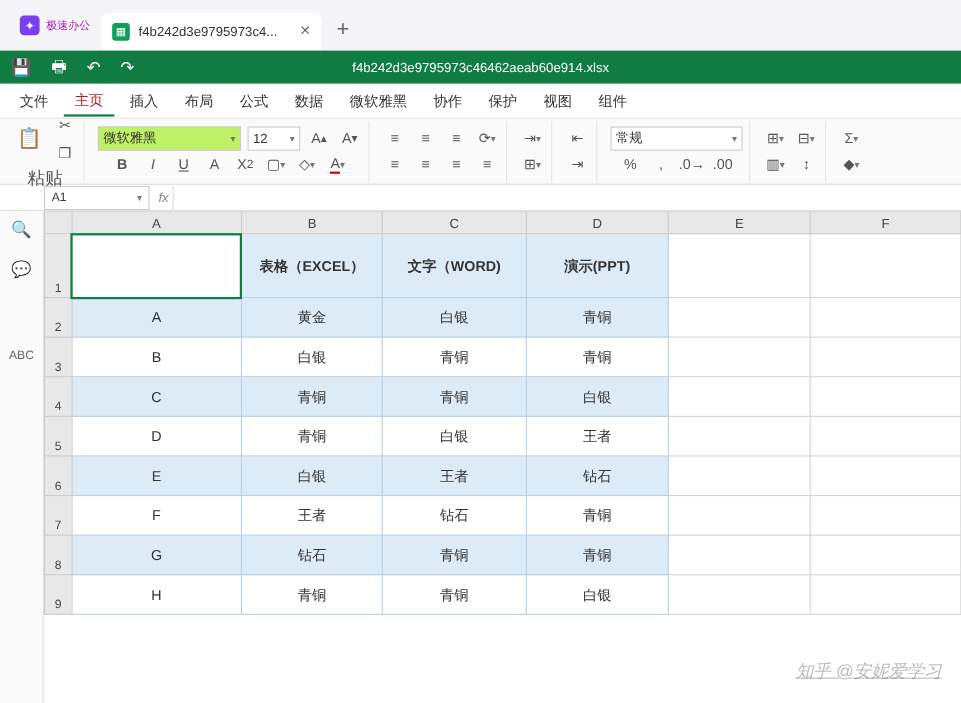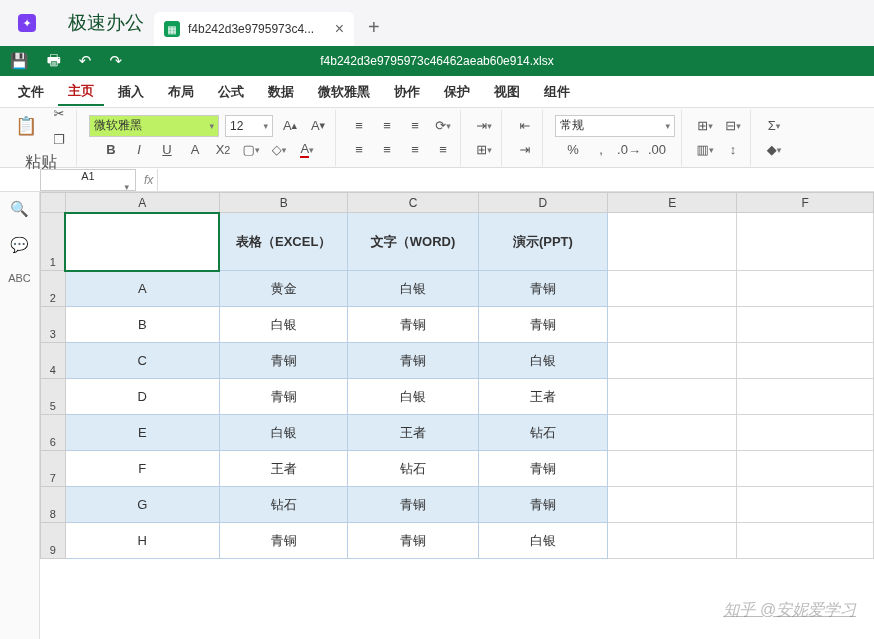--- a/index.html
+++ b/index.html
@@ -1,49 +1,49 @@
 <!DOCTYPE html>
 <html><head>
 <meta charset="utf-8">
 <style>
 * { margin: 0; padding: 0; box-sizing: border-box; font-family: "Microsoft YaHei", sans-serif; }
 body { width: 874px; height: 639px; overflow: hidden; background: #fff; font-size: 13px; color: #333; }
 
 .titlebar { height: 46px; background: #f5f5f7; display: flex; align-items: center; padding: 0 8px; }
 .app-tab { display: flex; align-items: center; gap: 6px; padding: 0 10px; height: 46px; }
 .app-tab .logo { width: 18px; height: 18px; background: #7b3ff2; border-radius: 4px; display: flex; align-items: center; justify-content: center; color: #fff; font-size: 11px; }
-.app-tab .name { font-size: 19px; color: #14532d; margin-left: 26px; }
+.app-tab .name { font-size: 10px; color: #a21caf; }
 .file-tab { background: #fff; height: 34px; display: flex; align-items: center; gap: 8px; padding: 0 10px; border-radius: 6px 6px 0 0; margin-top: 12px; min-width: 200px; }
 .file-tab .xicon { width: 16px; height: 16px; background: #0f9d58; border-radius: 3px; display: flex; align-items: center; justify-content: center; color: #fff; font-size: 10px; }
 .file-tab .fname { font-size: 12px; color: #333; flex: 1; white-space: nowrap; overflow: hidden; text-overflow: ellipsis; }
 .file-tab .close { color: #666; font-size: 16px; cursor: pointer; }
 .new-tab { color: #666; font-size: 20px; padding: 0 14px; cursor: pointer; margin-top: 8px; }
 
 .quickbar { height: 30px; background: #107c41; display: flex; align-items: center; padding: 0 10px; gap: 18px; color: #fff; }
 .quickbar .qicon { font-size: 15px; cursor: pointer; }
 .quickbar .docname { margin-left: auto; margin-right: auto; font-size: 12px; position: absolute; left: 50%; transform: translateX(-50%); }
 
 .menubar { height: 32px; display: flex; align-items: center; padding: 0 8px; gap: 4px; border-bottom: 1px solid #e0e0e0; }
-.menubar .mitem { padding: 4px 10px; font-size: 13px; color: #333; cursor: pointer; font-weight: bold; }
+.menubar .mitem { padding: 4px 10px; font-size: 13px; color: #333; cursor: pointer; }
 .menubar .mitem.active { color: #b91c1c; border-bottom: 2px solid #107c41; }
 
 .ribbon { height: 60px; background: #fafafa; display: flex; align-items: center; padding: 0 6px; gap: 6px; border-bottom: 1px solid #ddd; }
 .rgroup { display: flex; flex-direction: column; align-items: center; gap: 2px; padding: 0 6px; border-right: 1px solid #e5e5e5; height: 56px; justify-content: center; }
 .rgroup.noborder { border-right: none; }
 .rrow { display: flex; align-items: center; gap: 6px; }
 .rbtn { width: 22px; height: 22px; display: flex; align-items: center; justify-content: center; color: #555; cursor: pointer; font-size: 13px; }
 .rbtn.big { width: 30px; height: 36px; font-size: 18px; flex-direction: column; }
 .fontsel { height: 22px; width: 130px; border: 1px solid #ccc; font-size: 12px; padding: 0 4px; background: #bef264; display: flex; align-items: center; justify-content: space-between; }
 .sizesel { height: 22px; width: 48px; border: 1px solid #ccc; font-size: 12px; padding: 0 4px; background: #fff; display: flex; align-items: center; justify-content: space-between; }
 .numsel { height: 22px; width: 120px; border: 1px solid #ccc; font-size: 12px; padding: 0 4px; background: #fff; display: flex; align-items: center; justify-content: space-between; }
 .caret { font-size: 9px; color: #777; }
 .pastelbl { font-size: 16px; color: #555; }
 
 .namebox-row { height: 24px; display: flex; align-items: center; border-bottom: 1px solid #ddd; }
-.namebox { width: 96px; height: 22px; border: 1px solid #ccc; font-size: 11px; padding: 0 6px; margin-left: 40px; display: flex; align-items: center; background: #fff; flex-direction: column; }
+.namebox { width: 96px; height: 22px; border: 1px solid #ccc; font-size: 11px; padding: 0 6px; margin-left: 40px; display: flex; align-items: center; background: #fff; }
 .fxlabel { font-style: italic; color: #888; margin-left: 8px; font-size: 12px; }
 .fxbar { flex: 1; height: 22px; border-left: 1px solid #ddd; margin-left: 4px; }
 
 .sheet-area { display: flex; height: calc(639px - 46px - 30px - 32px - 60px - 24px); }
 .left-tools { width: 40px; background: #fafafa; border-right: 1px solid #e0e0e0; display: flex; flex-direction: column; align-items: center; padding-top: 8px; gap: 18px; }
 .left-tools .licon { color: #666; font-size: 15px; cursor: pointer; }
 
 .grid-wrap { flex: 1; overflow: hidden; position: relative; }
 table.grid { border-collapse: collapse; table-layout: fixed; }
 table.grid th.corner { width: 25px; height: 20px; background: #e8e8e8; border: 1px solid #ccc; }
@@ -207,21 +207,21 @@
       <span class="caret" style="margin-left:auto;">▾</span>
     </div>
   <span class="fxlabel">fx</span>
   <div class="fxbar"></div>
 </div>
 
 <div class="sheet-area">
   <div class="left-tools">
     <span class="licon">🔍</span>
     <span class="licon">💬</span>
-    <span class="licon" style="font-size:11px;">ABC</span>
+    <span class="licon" style="font-size:11px;margin-top:45px;">ABC</span>
   </div>
   <div class="grid-wrap">
     <table class="grid" id="grid">
         <tbody>
           <tr>
             <th class="corner"></th>
             <th class="colh colA">A</th>
             <th class="colh colB">B</th>
             <th class="colh colC">C</th>
             <th class="colh colD">D</th>

